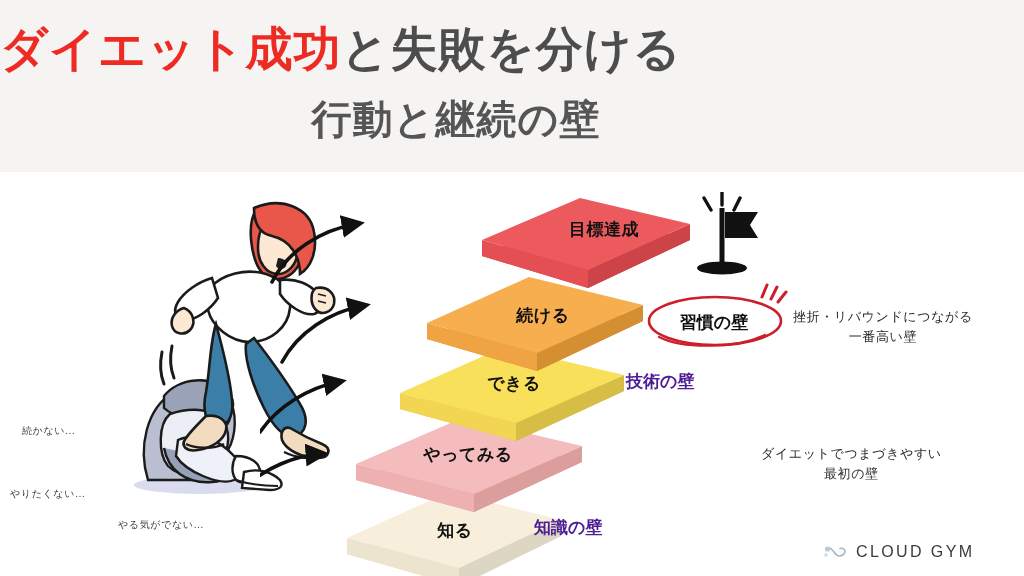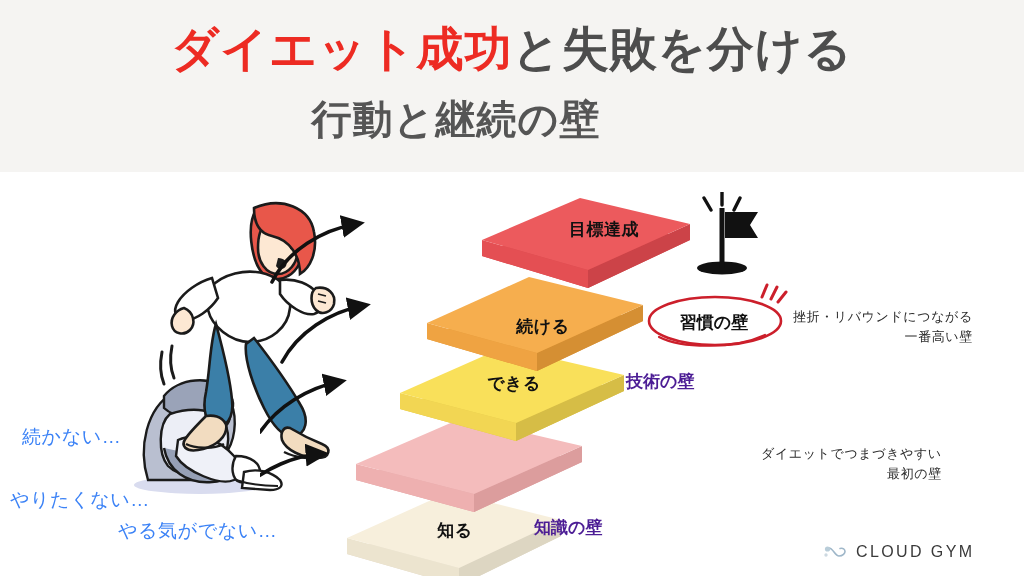--- a/index.html
+++ b/index.html
@@ -21,21 +21,20 @@
     position: absolute;
     left: 0; top: 0;
     width: 1024px;
     height: 172px;
     background: #f5f4f2;
   }
   .title-line1 {
     position: absolute;
     left: 0; top: 18px;
     width: 1024px;
-    text-align: center;
     font-size: 47px;
     font-weight: bold;
     letter-spacing: 1px;
     white-space: nowrap;
   }
   .title-line2 {
     position: absolute;
     left: 0; top: 92px;
     width: 912px;
     text-align: center;
@@ -95,33 +94,34 @@
     color: #111111;
     white-space: nowrap;
   }
   .wall-circled svg { position: absolute; left: -6px; top: -14px; overflow: visible; }
 
   
   .desc {
     position: absolute;
     font-size: 13px;
     color: #2b2b2b;
-    text-align: right;
+    text-align: center;
     line-height: 1.55;
     white-space: nowrap;
     letter-spacing: 0.6px;
   }
 
   
   .neg {
     position: absolute;
-    font-size: 19px;
-    color: #3b82f6;
+    font-size: 10px;
+    color: #404040;
     white-space: nowrap;
     letter-spacing: 0.6px;
+    font-family: Liberation Serif, serif;
   }
 
   
   .logo {
     position: absolute;
     left: 822px;
     top: 543px;
     display: flex;
     align-items: center;
     gap: 8px;
@@ -214,40 +214,41 @@
       <div class="slab-label" style="left:6px; top:6px;">知る</div>
     </div>
 
     <div class="slab" style="left:348px; top:418px;">
       <svg width="242" height="96" viewBox="0 0 242 96">
         <path d="M8 62 L114 14 L234 44 L126 94 Z" fill="#e1a4a4"></path>
         <path d="M8 46 L8 62 L126 94 L126 76 Z" fill="#eeb0b0"></path>
         <path d="M126 76 L126 94 L234 44 L234 28 Z" fill="#dc9d9d"></path>
         <path d="M8 46 L114 0 L234 28 L126 76 Z" fill="#f4bcbc"></path>
       </svg>
+      <div class="slab-label" style="left:10px; top:2px;">やってみる</div>
     </div>
 
     <div class="slab" style="left:392px; top:347px;">
       <svg width="240" height="96" viewBox="0 0 240 96">
         <path d="M8 62 L112 14 L232 44 L124 94 Z" fill="#ddc34a"></path>
         <path d="M8 46 L8 62 L124 94 L124 76 Z" fill="#f2d653"></path>
         <path d="M124 76 L124 94 L232 44 L232 28 Z" fill="#d6bd46"></path>
         <path d="M8 46 L112 0 L232 28 L124 76 Z" fill="#f9e05a"></path>
       </svg>
       <div class="slab-label" style="left:12px; top:2px;">できる</div>
     </div>
 
     <div class="slab" style="left:419px; top:277px;">
       <svg width="232" height="96" viewBox="0 0 232 96">
         <path d="M8 62 L110 14 L224 44 L118 94 Z" fill="#dd9536"></path>
         <path d="M8 46 L8 62 L118 94 L118 76 Z" fill="#efa342"></path>
         <path d="M118 76 L118 94 L224 44 L224 28 Z" fill="#d58f33"></path>
         <path d="M8 46 L110 0 L224 28 L118 76 Z" fill="#f6ae4e"></path>
       </svg>
-      <div class="slab-label" style="left:14px; top:15px;">続ける</div>
+      <div class="slab-label" style="left:14px; top:4px;">続ける</div>
     </div>
 
     <div class="slab" style="left:474px; top:198px;font-family:Liberation Serif, serif;">
       <svg width="224" height="96" viewBox="0 0 224 96">
         <path d="M8 58 L106 12 L216 42 L114 90 Z" fill="#d3474b"></path>
         <path d="M8 42 L8 58 L114 90 L114 72 Z" fill="#e44f53"></path>
         <path d="M114 72 L114 90 L216 42 L216 26 Z" fill="#cc4348"></path>
         <path d="M8 42 L106 0 L216 26 L114 72 Z" fill="#ec5a5d"></path>
       </svg>
       <div class="slab-label" style="left:20px; top:-3px;">目標達成</div>

